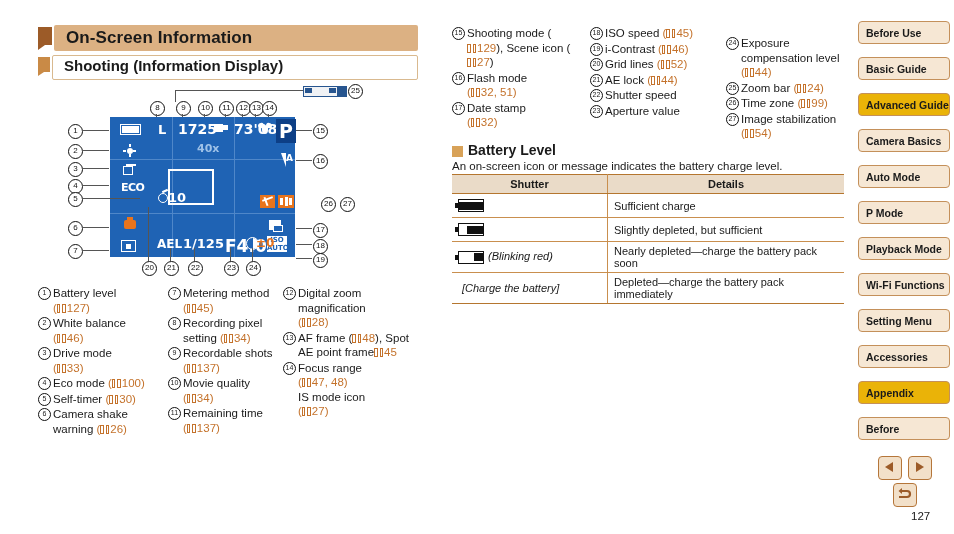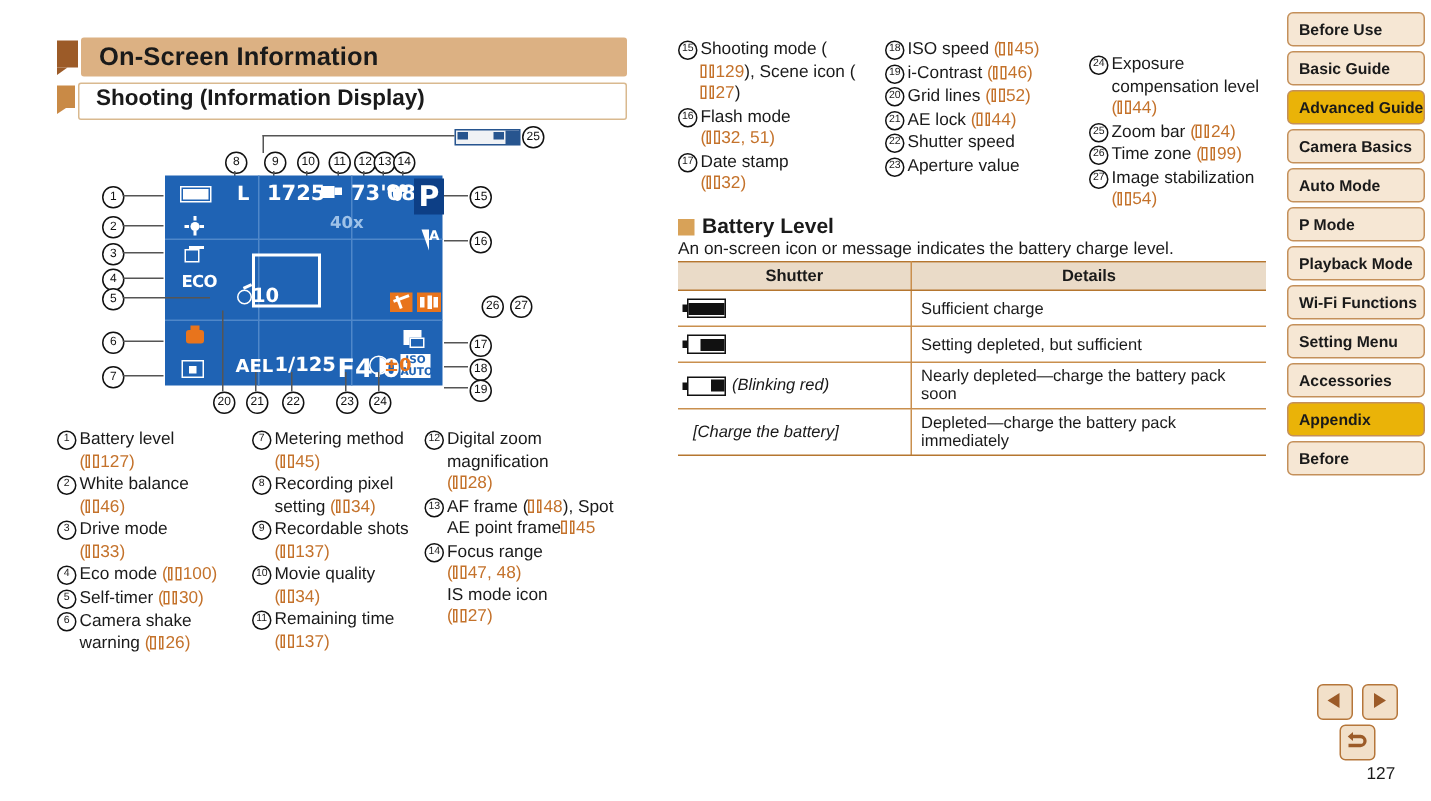--- a/index.html
+++ b/index.html
@@ -60,21 +60,21 @@
   .btbl td.disp{text-align:left;border-right:1px solid #c98f4e;font-style:italic;}
   .btbl th.disp{border-right:1px solid #c98f4e;}
 
   .batt{display:inline-block;position:relative;width:26px;height:13px;border:1.5px solid #111;vertical-align:middle;box-sizing:border-box;}
   .batt:before{content:"";position:absolute;left:-4px;top:3px;width:3px;height:5px;background:#111;}
   .batt i{position:absolute;top:1.5px;bottom:1.5px;background:#111;}
 
   
   .side{position:absolute;left:858px;top:8px;width:92px;}
   .side-item{position:relative;height:23px;margin-bottom:3px;background:#f6e7d4;border:1px solid #c4905a;border-radius:4px;
-             font-size:10.5px;font-weight:bold;color:#1a1a1a;display:flex;align-items:center;padding-left:7px;box-sizing:border-box;}
+             font-size:10.5px;font-weight:bold;color:#1a1a1a;display:flex;align-items:center;padding-left:7px;box-sizing:border-box;margin-top:13px;}
   .side-item.active{background:#eab308;}
   .side-item.two-line{height:30px;line-height:12px;display:block;padding-top:3px;}
 
   .navbtn{position:absolute;width:22px;height:22px;background:#f2e0c9;border:1.5px solid #b5763a;border-radius:4px;}
   .tri{position:absolute;top:5px;width:0;height:0;border-top:5px solid transparent;border-bottom:5px solid transparent;}
   .pagenum{position:absolute;font-size:11.5px;color:#1a1a1a;}
 </style>
 </head>
 <body>
 
@@ -156,21 +156,21 @@
       <div style="position:absolute;left:3.5px;top:2.5px;width:5px;height:5px;background:#fff;"></div>
     </div>
 
     <div class="lcd-txt" style="left:48px;top:5px;font-size:13px;">L</div>
     <div class="lcd-txt" style="left:68px;top:4px;font-size:14px;">1725</div>
     <div style="position:absolute;left:104px;top:6px;width:14px;height:10px;">
       <div style="position:absolute;left:0;top:1px;width:9px;height:8px;background:#fff;"></div>
       <div style="position:absolute;right:0;top:2px;width:5px;height:5px;background:#fff;"></div>
     </div>
     <div class="lcd-txt" style="left:124px;top:4px;font-size:14px;">73'08"</div>
-    <div class="lcd-txt" style="left:110px;top:25px;font-size:11px;color:#9fc2e8;">40x</div>
+    <div class="lcd-txt" style="left:87px;top:25px;font-size:11px;color:#9fc2e8;">40x</div>
 
     <div style="position:absolute;left:148px;top:5px;width:14px;height:12px;">
       <div style="position:absolute;left:4px;top:4px;width:6px;height:8px;background:#fff;border-radius:0 0 50% 50%;"></div>
       <div style="position:absolute;left:0;top:1px;width:6px;height:5px;background:#fff;border-radius:50%;transform:rotate(-30deg);"></div>
       <div style="position:absolute;right:0;top:1px;width:6px;height:5px;background:#fff;border-radius:50%;transform:rotate(30deg);"></div>
     </div>
 
     <div class="badge-p" style="left:166px;top:2px;width:20px;height:24px;font-size:19px;">P</div>
 
     <div style="position:absolute;left:166px;top:36px;width:18px;height:14px;">
@@ -300,21 +300,21 @@
       <th>Details</th>
     </tr>
       </thead>
     <tbody id="btbody">
         <tr>
           <td class="disp"><span class="batt"><i style="left:0%;width:100%"></i></span></td>
           <td>Sufficient charge</td>
         </tr>
         <tr>
           <td class="disp"><span class="batt"><i style="left:35%;width:65%"></i></span></td>
-          <td>Setting depleted, but sufficient</td>
+          <td>Slightly depleted, but sufficient</td>
         </tr>
         <tr>
           <td class="disp"><span class="batt"><i style="left:62%;width:38%"></i></span><span style="margin-left:4px;">(Blinking red)</span></td>
           <td>Nearly depleted—charge the battery pack soon</td>
         </tr>
         <tr>
           <td class="disp"><span style="margin-left:4px;">[Charge the battery]</span></td>
           <td>Depleted—charge the battery pack immediately</td>
         </tr>
       </tbody>

